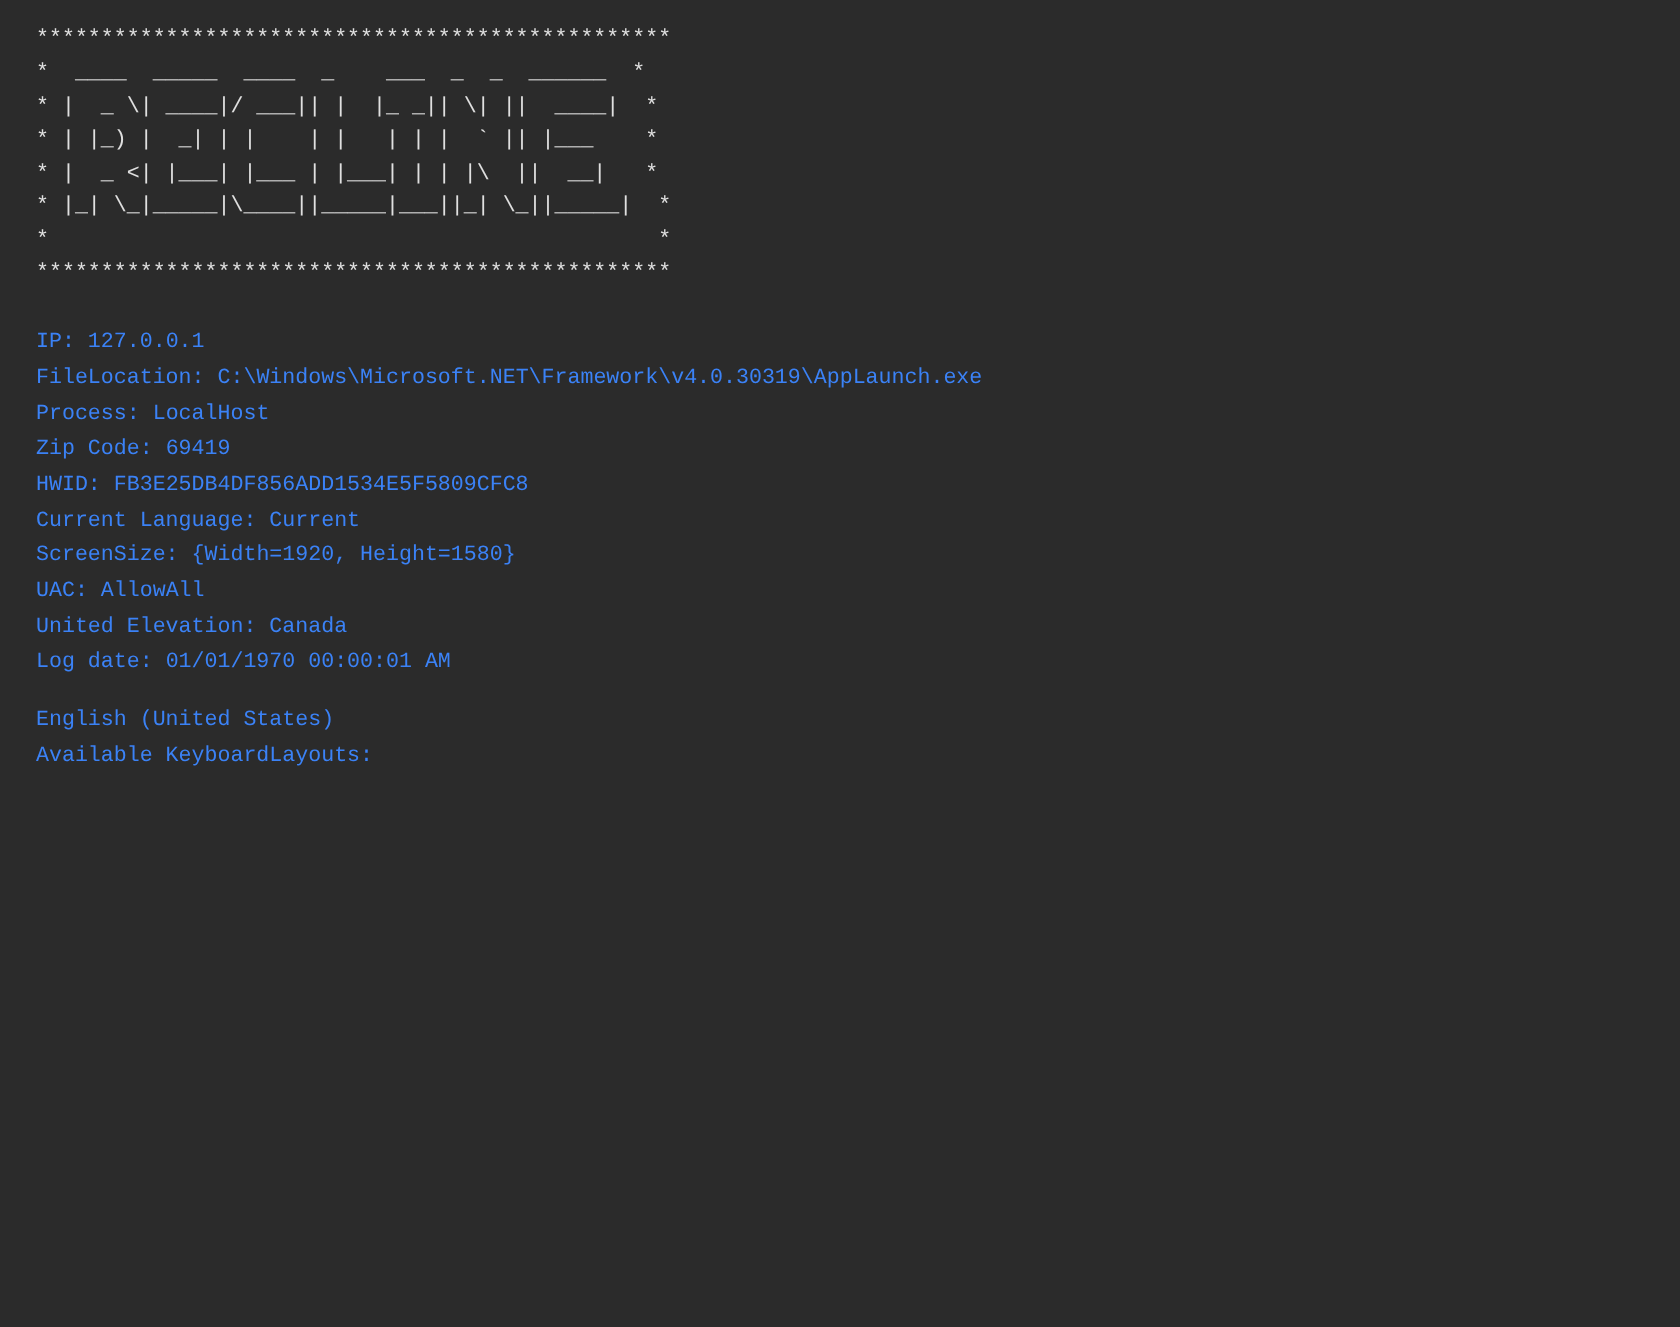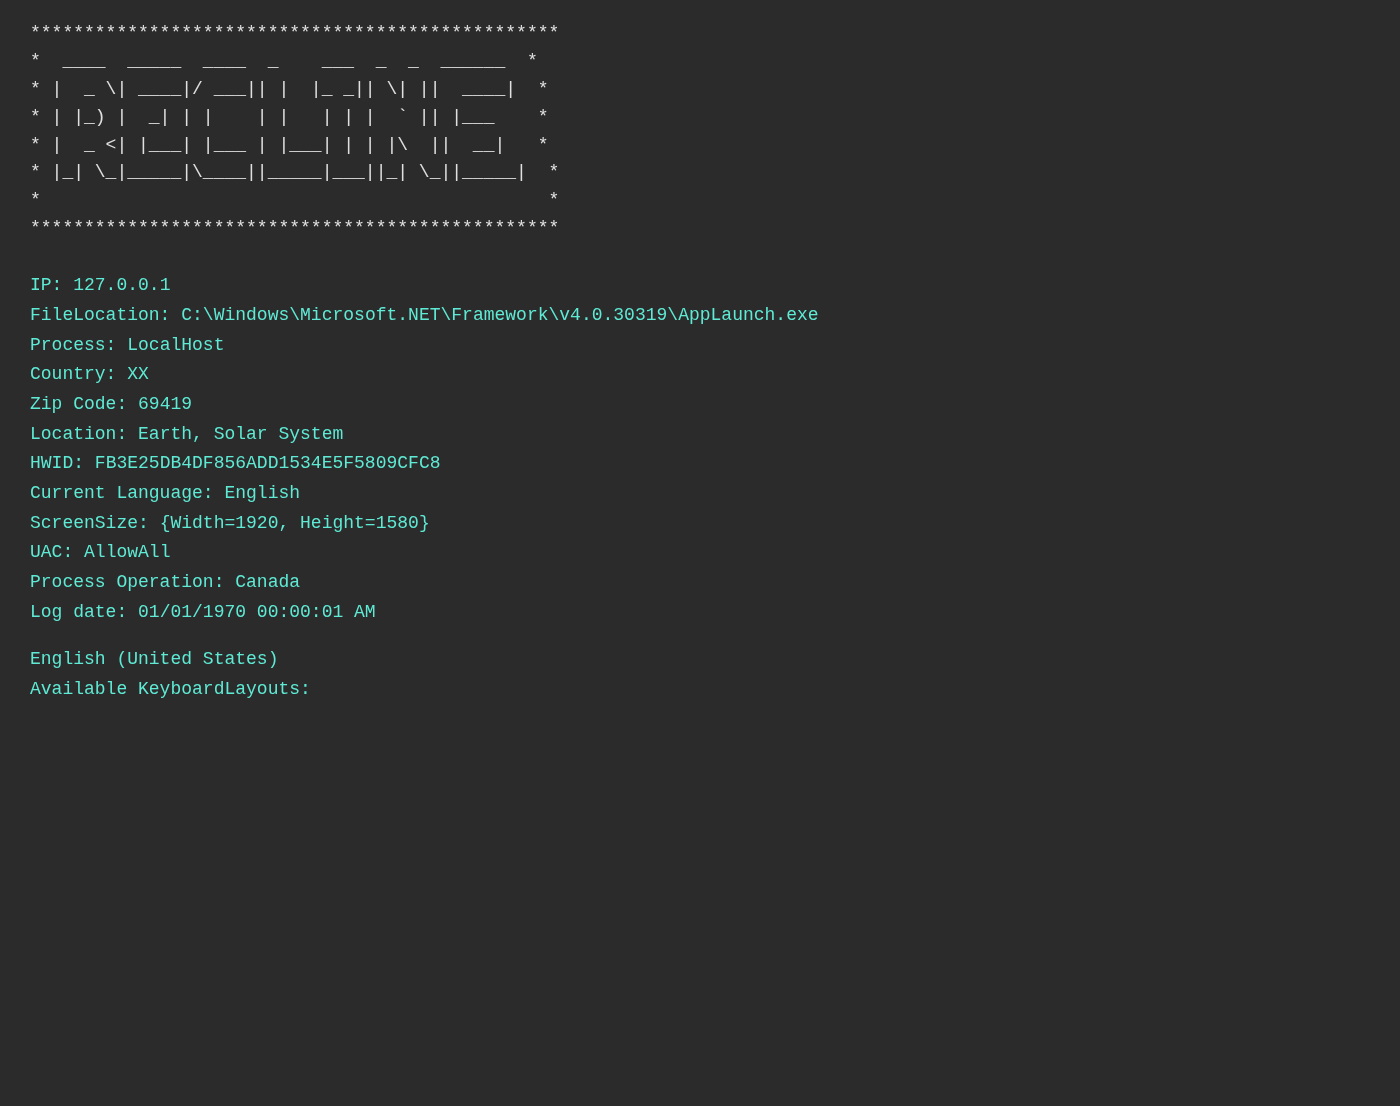--- a/index.html
+++ b/index.html
@@ -28,21 +28,21 @@
     }
 
     .info-section {
       margin-top: 10px;
     }
 
     .info-line {
       white-space: pre;
       font-family: 'Courier New', Courier, monospace;
       font-size: 18px;
-      color: #5eead4;
+      color: #3b82f6;
       line-height: 1.65;
     }
   </style>
 </head>
 <body>
 
 <div>
 
   <div class="terminal-content">*************************************************
 *  ____  _____  ____  _    ___  _  _  ______  *
@@ -52,28 +52,26 @@
 * |_| \_|_____|\____||_____|___||_| \_||_____|  *
 *                                               *
 *************************************************</div>
 
   <div style="height: 18px;"></div>
 
   <div class="info-section">
     <div class="info-line"><span>IP:</span> <span>127.0.0.1</span></div>
     <div class="info-line"><span>FileLocation:</span> <span>C:\Windows\Microsoft.NET\Framework\v4.0.30319\AppLaunch.exe</span></div>
     <div class="info-line"><span>Process:</span> <span>LocalHost</span></div>
-    <div class="info-line"><span>Country:</span> <span>XX</span></div>
     <div class="info-line"><span>Zip Code:</span> <span>69419</span></div>
-    <div class="info-line"><span>Location:</span> <span>Earth, Solar System</span></div>
     <div class="info-line"><span>HWID:</span> <span>FB3E25DB4DF856ADD1534E5F5809CFC8</span></div>
-    <div class="info-line"><span>Current Language:</span> <span>English</span></div>
+    <div class="info-line"><span>Current Language:</span> <span>Current</span></div>
     <div class="info-line"><span>ScreenSize:</span> <span>{Width=1920, Height=1580}</span></div>
     <div class="info-line"><span>UAC:</span> <span>AllowAll</span></div>
-    <div class="info-line"><span>Process Operation:</span> <span>Canada</span></div>
+    <div class="info-line"><span>United Elevation:</span> <span>Canada</span></div>
     <div class="info-line"><span>Log date:</span> <span>01/01/1970 00:00:01 AM</span></div>
   </div>
 
   <div style="height: 18px;"></div>
 
   <div>
     <div class="info-line"><span>English (United States)</span></div>
     <div class="info-line">Available KeyboardLayouts:</div>
   </div>
 

